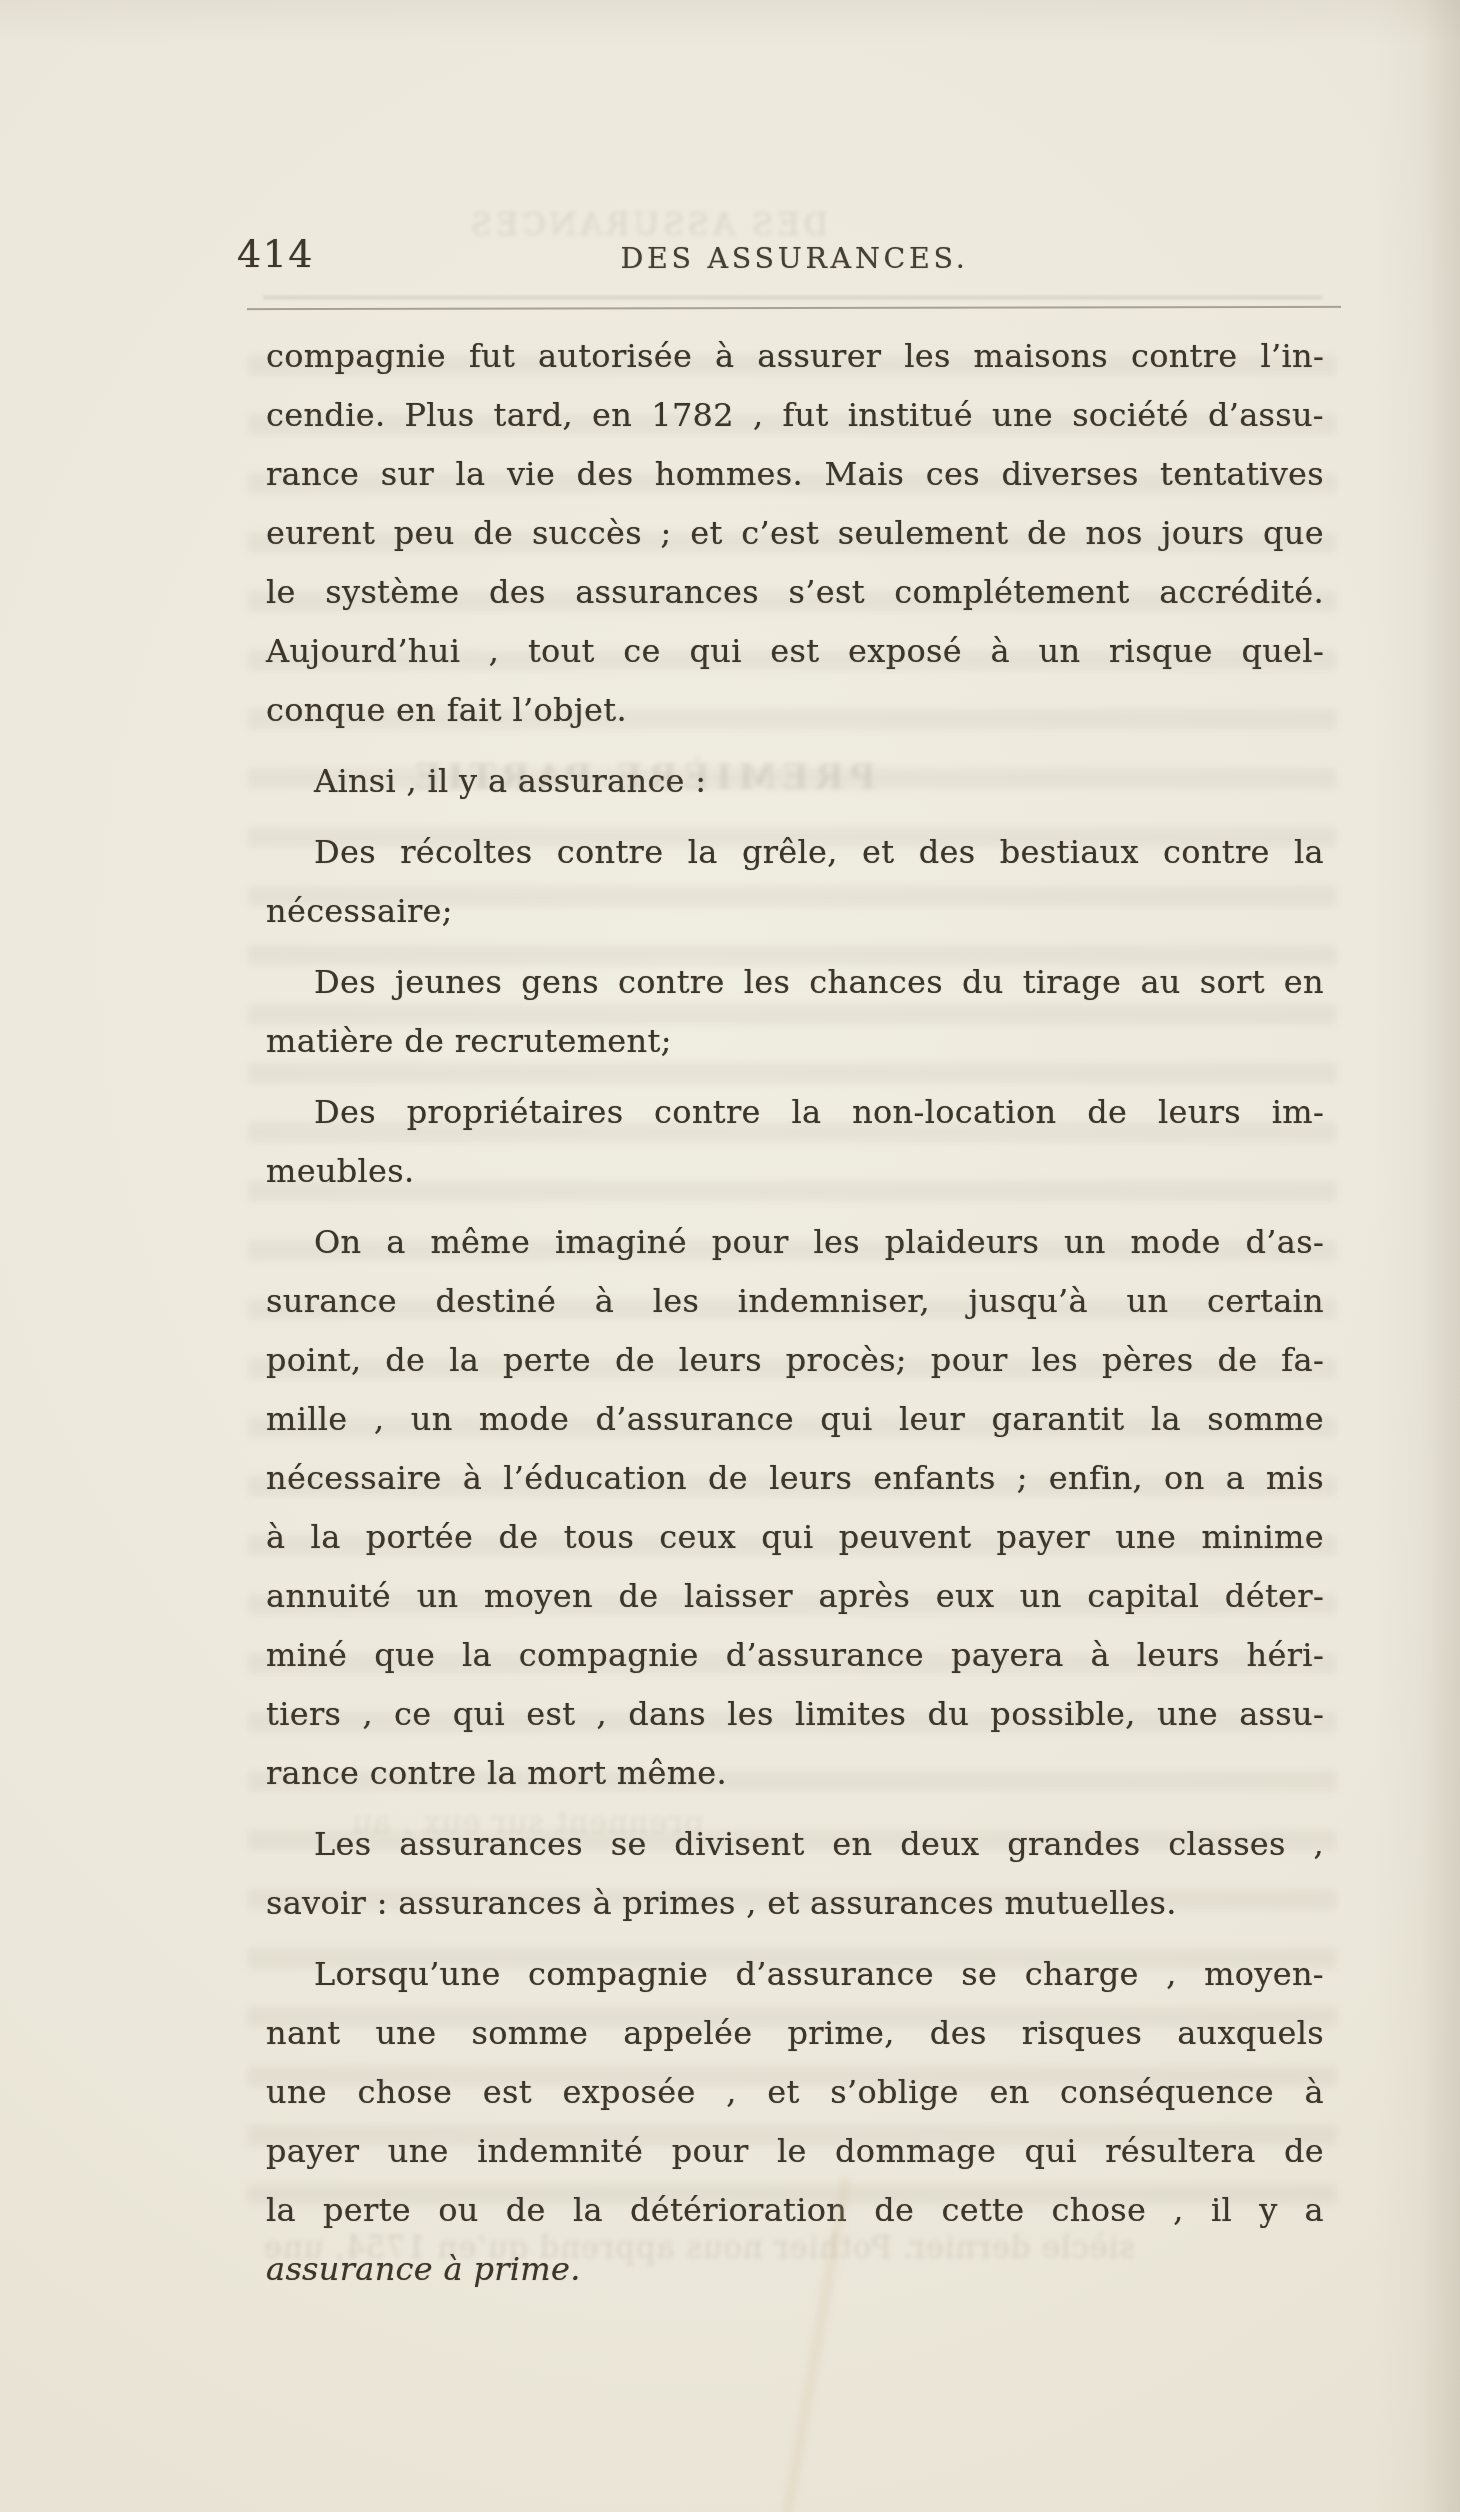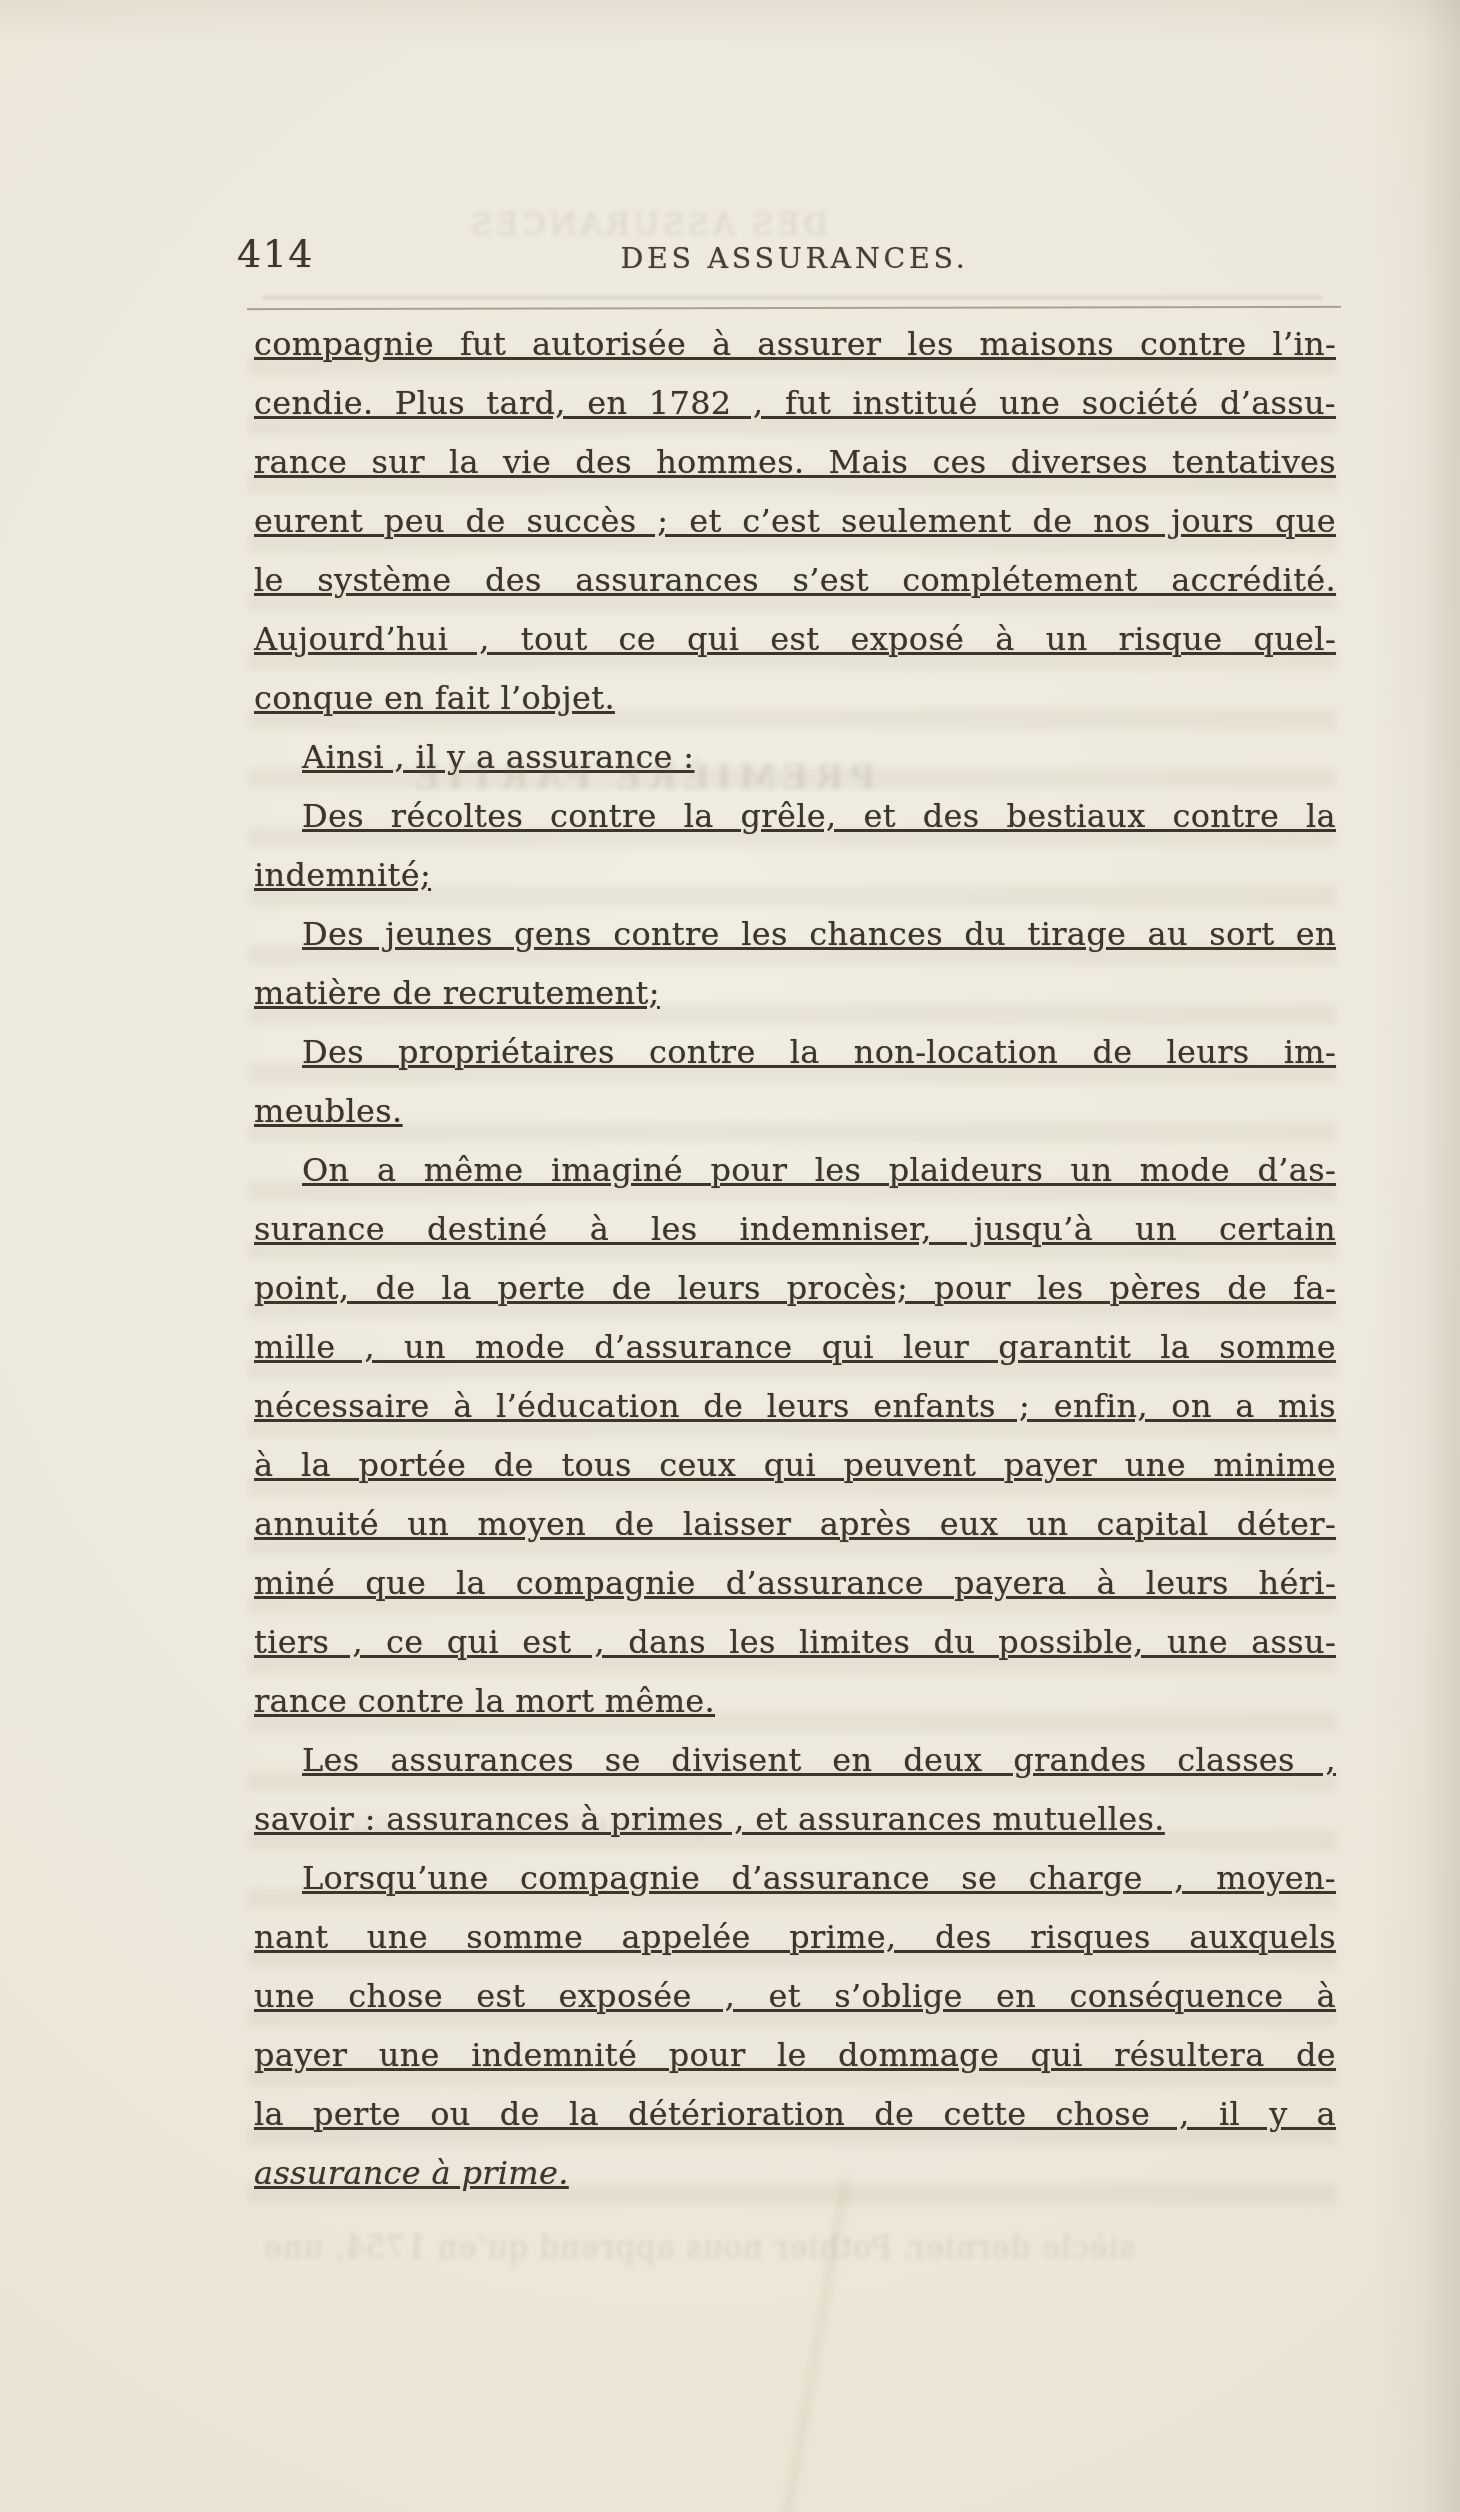--- a/index.html
+++ b/index.html
@@ -66,21 +66,21 @@
     position: absolute;
     left: 254px;
     top: 315px;
     width: 1082px;
     font-size: 32px;
     line-height: 59px;
     letter-spacing: 0.3px;
     color: #3b352b;
     text-shadow: 0 0 1px rgba(59,53,43,0.5);
   }
-  .para { margin: 0; text-decoration: underline; }
+  .para { margin: 12px; }
   .line {
     height: 59px;
     text-align: justify;
     text-align-last: justify;
     -moz-text-align-last: justify;
   }
   .line.last {
     text-align: left;
     text-align-last: left;
     -moz-text-align-last: left;
@@ -143,21 +143,21 @@
         <div class="line">eurent peu de succès ; et c’est seulement de nos jours que</div>
         <div class="line">le système des assurances s’est complétement accrédité.</div>
         <div class="line">Aujourd’hui , tout ce qui est exposé à un risque quel-</div>
         <div class="line last">conque en fait l’objet.</div>
       </div>
       <div class="para indent">
         <div class="line last">Ainsi , il y a assurance :</div>
       </div>
       <div class="para indent">
         <div class="line">Des récoltes contre la grêle, et des bestiaux contre la</div>
-        <div class="line last">indemnité;</div>
+        <div class="line last">nécessaire;</div>
       </div>
       <div class="para indent">
         <div class="line">Des jeunes gens contre les chances du tirage au sort en</div>
         <div class="line last">matière de recrutement;</div>
       </div>
       <div class="para indent">
         <div class="line">Des propriétaires contre la non-location de leurs im-</div>
         <div class="line last">meubles.</div>
       </div>
       <div class="para indent">

